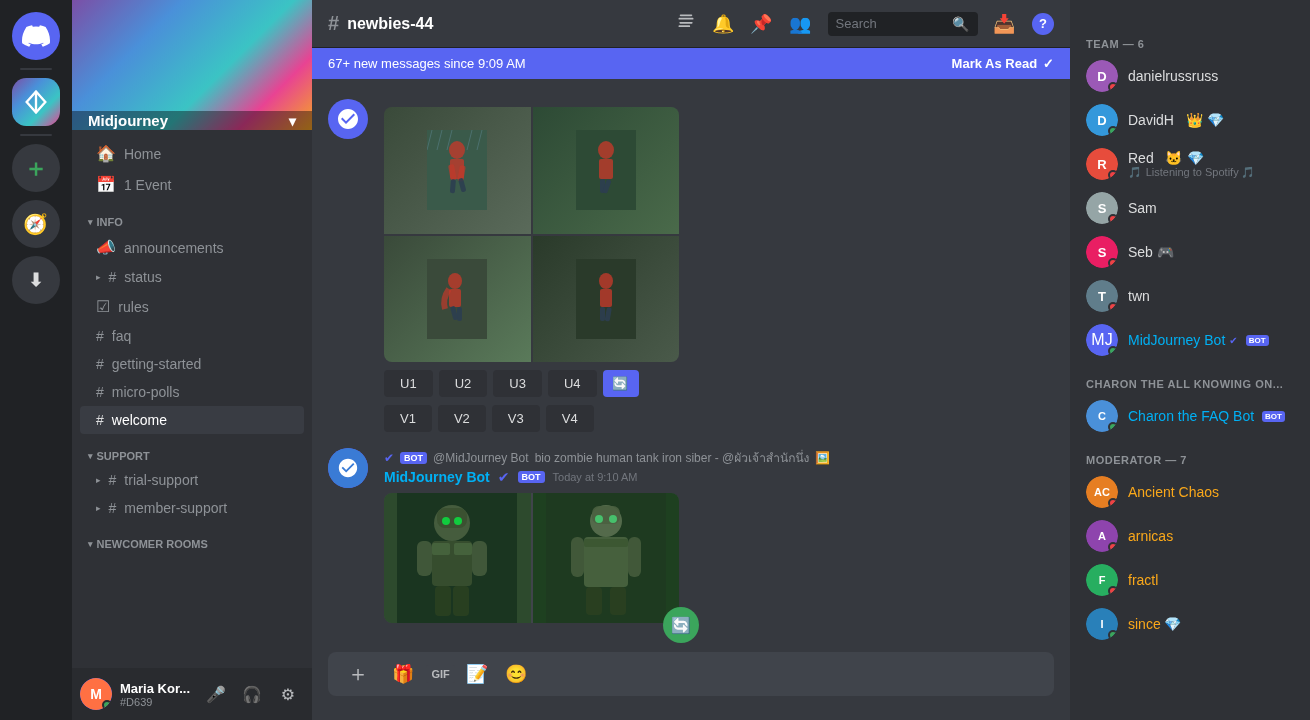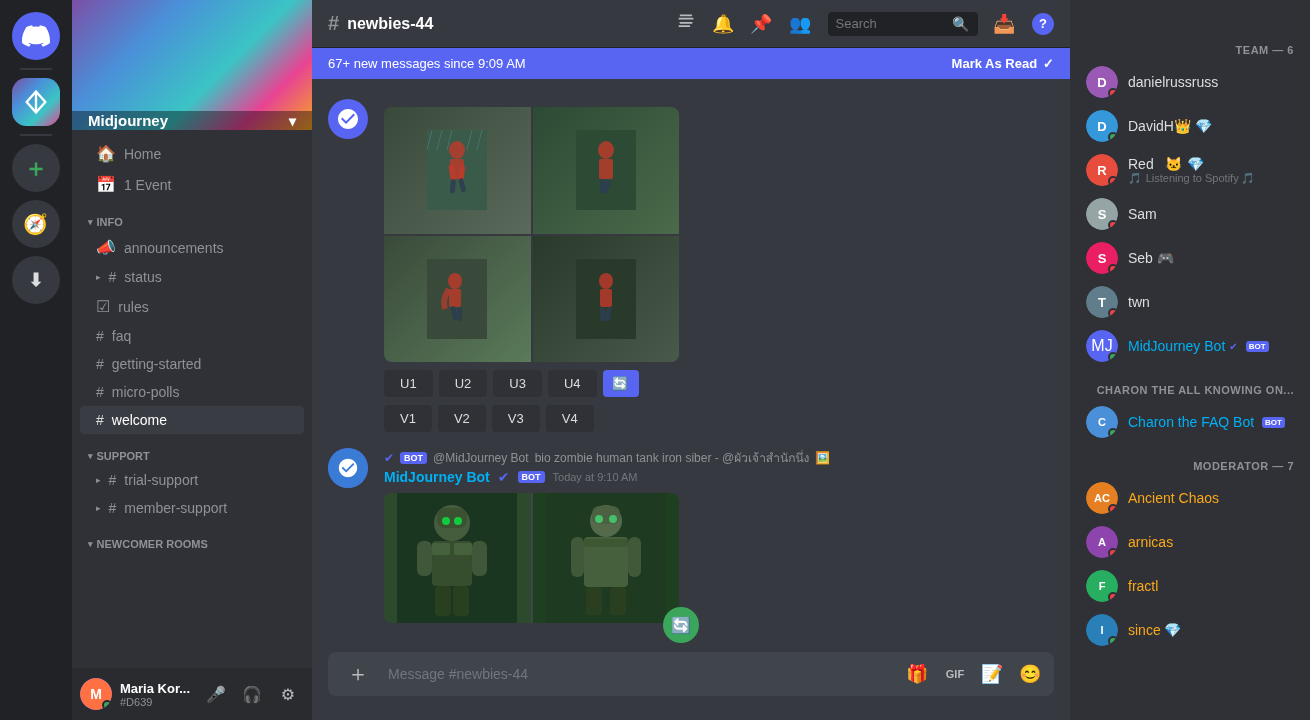--- a/index.html
+++ b/index.html
@@ -375,24 +375,23 @@
       cursor: pointer;
       font-size: 18px;
       padding: 4px;
       display: flex; align-items: center; justify-content: center;
     }
 
     
     .member-list {
       width: 240px;
       background: #2f3136;
-      padding: 28px 8px;
+      padding: 22px 8px;
       overflow-y: auto;
       flex-shrink: 0;
-      text-align: right;
     }
     .member-list::-webkit-scrollbar { width: 4px; }
     .member-list::-webkit-scrollbar-thumb { background: #202225; border-radius: 2px; }
 
     .member-category {
       font-size: 11px;
       font-weight: 700;
       color: #8e9297;
       text-transform: uppercase;
       padding: 16px 8px 4px;
@@ -761,21 +760,20 @@
           </div>
         </div>
       </div>
     </div>
 
   </div>
 
   <div class="chat-input-area">
     <div class="chat-input-bar">
       <div class="input-add-btn">＋</div>
-      <input type="text" placeholder="Message #newbies-44" style="">
       <div class="input-actions">
         <div class="input-action-btn">🎁</div>
         <div class="input-action-btn" style="font-size:11px;font-weight:700;background:#40444b;padding:3px 5px;border-radius:3px;">GIF</div>
         <div class="input-action-btn">📝</div>
         <div class="input-action-btn">😊</div>
       </div>
     </div>
   </div>
 </div>
 
@@ -792,21 +790,21 @@
       <span class="member-name">danielrussruss</span>
     </div>
   </div>
 
   <div class="member-item">
     <div class="member-avatar">
       <div style="width:32px;height:32px;border-radius:50%;background:#3498db;display:flex;align-items:center;justify-content:center;color:white;font-size:13px;font-weight:700;">D</div>
       <div class="status-dot status-online"></div>
     </div>
     <div class="member-info">
-      <div style="display:flex;align-items:center;gap:0;">
+      <div style="display:flex;align-items:center;gap:12px;">
         <span class="member-name">DavidH</span>
         <span>👑 💎</span>
       </div>
     </div>
   </div>
 
   <div class="member-item">
     <div class="member-avatar">
       <div style="width:32px;height:32px;border-radius:50%;background:#e74c3c;display:flex;align-items:center;justify-content:center;color:white;font-size:13px;font-weight:700;">R</div>
       <div class="status-dot status-dnd"></div>

